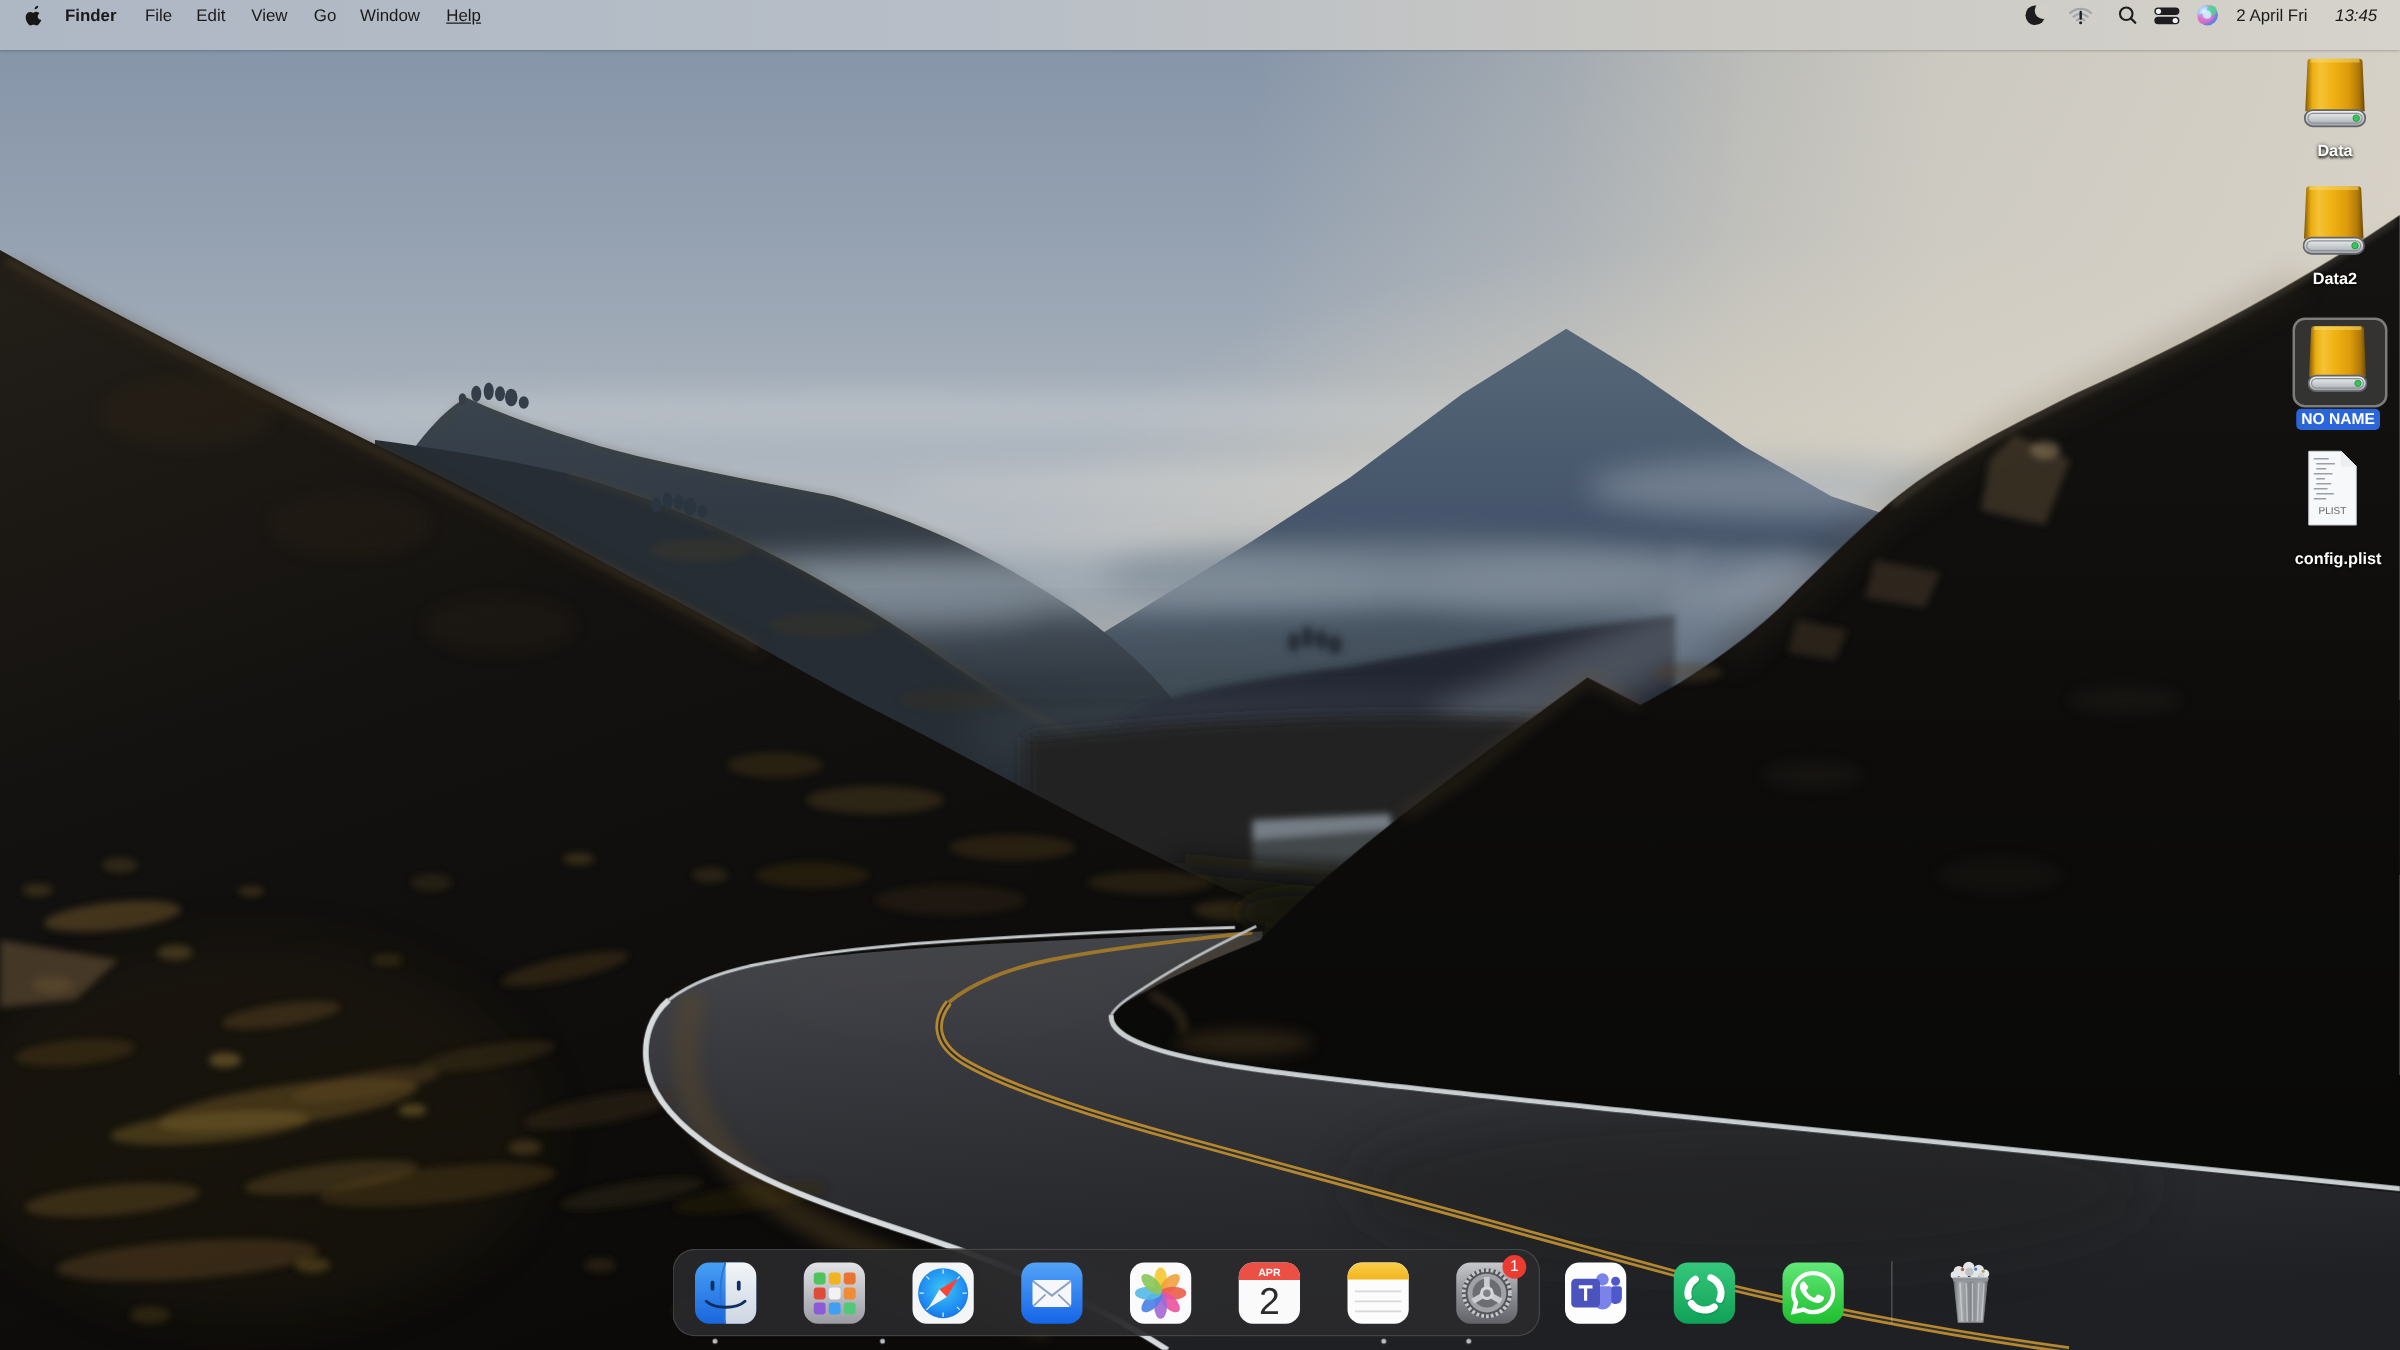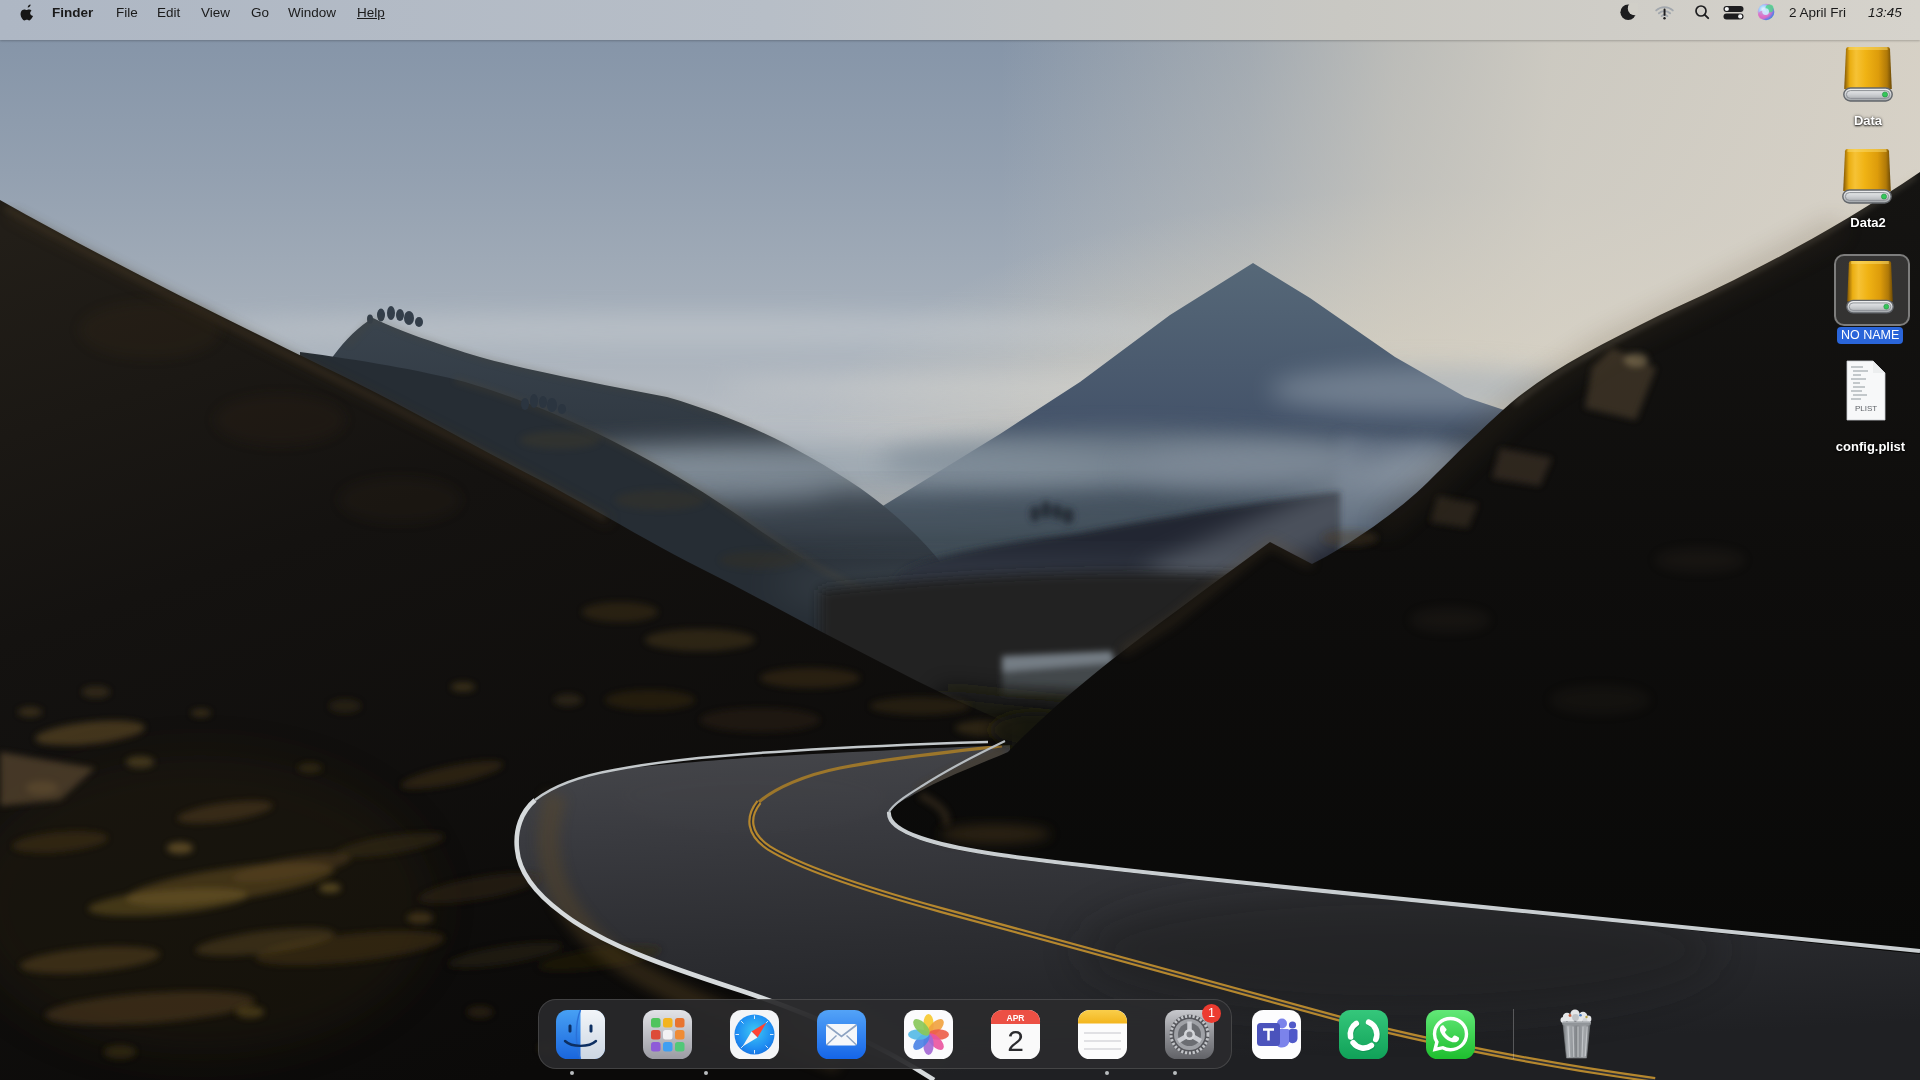--- a/index.html
+++ b/index.html
@@ -343,21 +343,21 @@
     </svg></div>
 <div class="dlabel" style="left:1808px;top:113px;width:120px;">Data</div>
 <div style="position:absolute;left:1842px;top:147px;"><svg width="50" height="58" viewBox="0 0 50 58">
       <use href="#driveicon"></use>
     </svg></div>
 <div class="dlabel" style="left:1808px;top:215px;width:120px;">Data2</div>
 <div style="position:absolute;left:1834px;top:254px;width:72px;height:68px;background:rgba(115,115,115,0.35);border:2px solid rgba(185,185,185,0.55);border-radius:10px;"></div>
 <div style="position:absolute;left:1846px;top:259px;"><svg width="48" height="56" viewBox="0 0 50 58">
       <use href="#driveicon"></use>
     </svg></div>
-<div style="position:absolute;left:1837px;top:327px;height:17px;background:#2a65d9;border-radius:4px;padding:0 4px;font-size:12.5px;font-weight:400;color:#fff;line-height:17px;">NO NAME</div>
+<div style="position:absolute;left:1837px;top:327px;height:17px;background:#2a65d9;border-radius:4px;padding:0 4px;font-size:12.5px;font-weight:700;color:#fff;line-height:17px;">NO NAME</div>
 
 <div style="position:absolute;left:1846px;top:360px;text-decoration:underline;">
 <svg width="40" height="61" viewBox="0 0 40 61">
  <path d="M1,1 L27,1 L39,13 L39,60 L1,60 Z" fill="#f7f8f9" stroke="#c9ccd0" stroke-width="0.8"></path>
  <path d="M27,1 L27,13 L39,13 Z" fill="#d7dadd"></path>
  <path d="M27,1 L39,13 L27,13 Z" fill="#eceeef"></path>
  <g stroke="#9aa0a6" stroke-width="1.1">
   <line x1="5" y1="7" x2="17" y2="7"></line>
         <line x1="7" y1="11" x2="22" y2="11"></line>
         <line x1="7" y1="15" x2="15" y2="15"></line>

